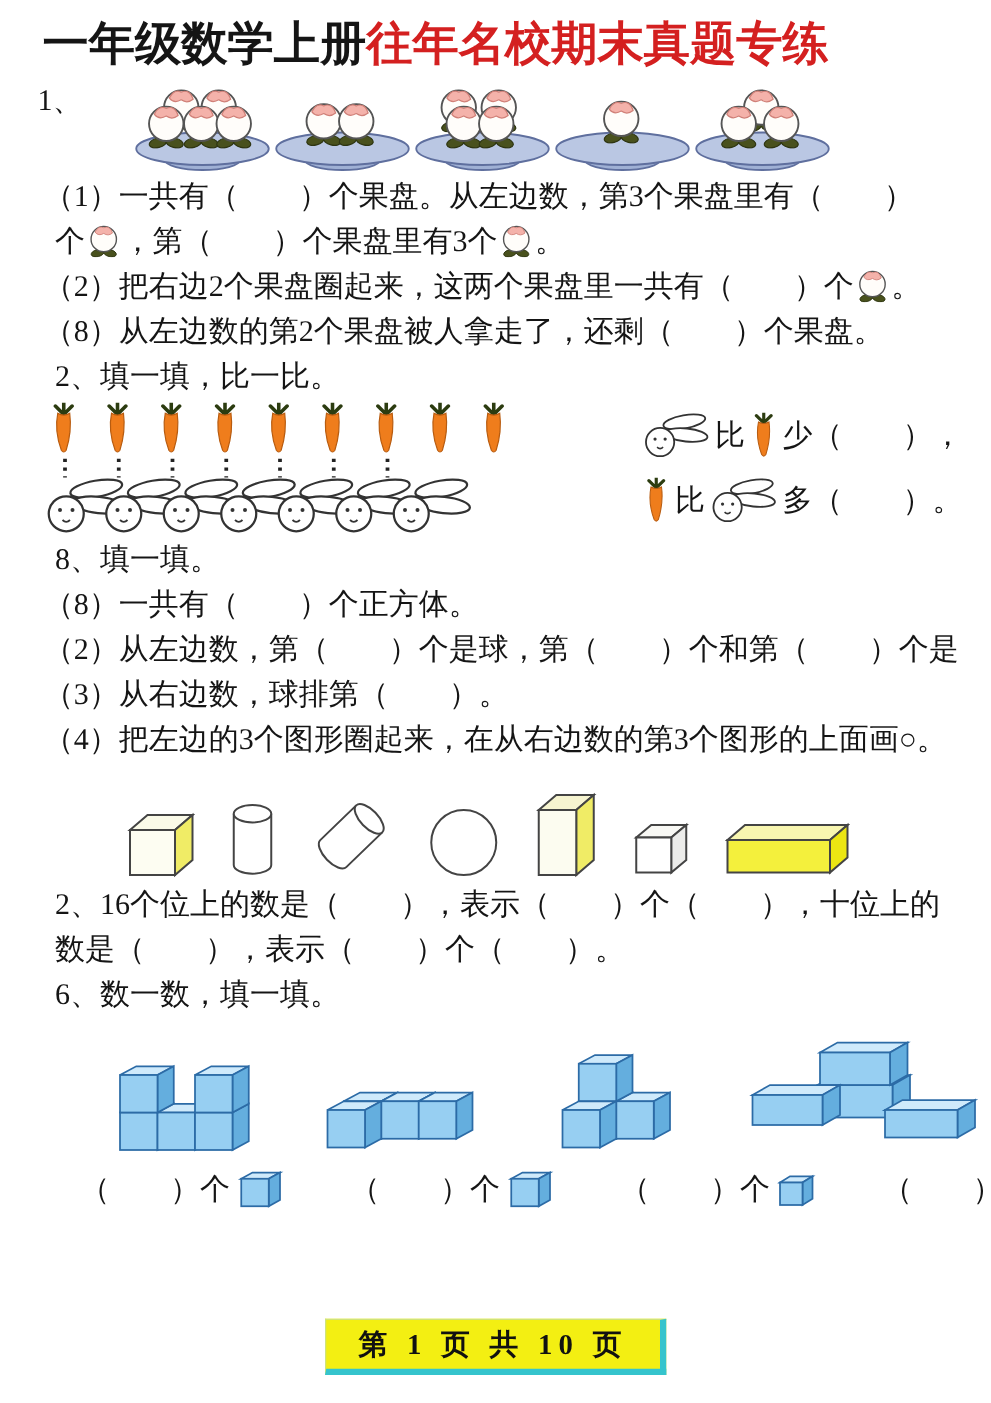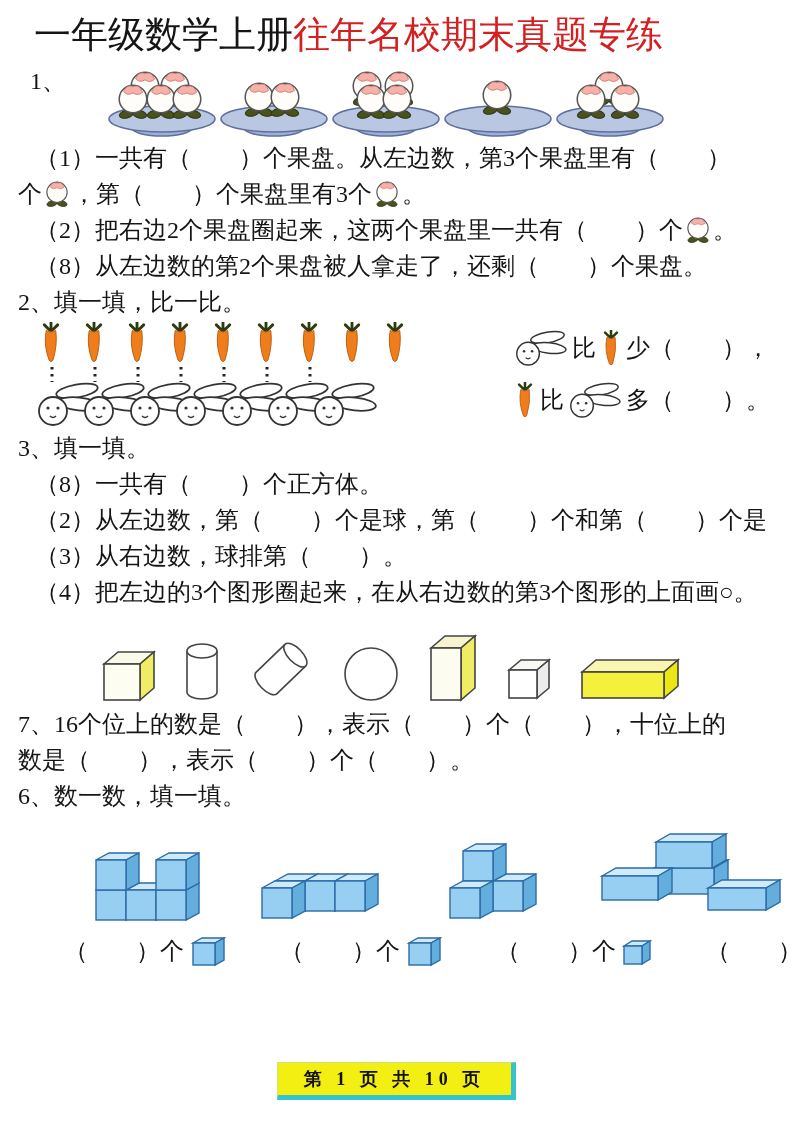--- a/index.html
+++ b/index.html
@@ -1,22 +1,22 @@
 <!DOCTYPE html>
 <html><head>
 <meta charset="utf-8">
 <style>
   html,body{margin:0;padding:0;background:#ffffff;}
   .page{
     position:relative;width:793px;height:1122px;background:#ffffff;overflow:hidden;
     font-family:"Liberation Serif","DejaVu Serif",serif;color:#151515;
   }
-  .title{margin:10px 0 4px 34px;font-size:37px;font-weight:normal;white-space:nowrap;letter-spacing:0;}
+  .title{margin:10px 0 4px 34px;font-size:37px;font-weight:bold;white-space:nowrap;letter-spacing:0;}
   .t-red{color:#d42020;}
-  .line{margin:0;padding-left:18px;font-size:24px;line-height:36px;white-space:nowrap;}
+  .line{margin:0;padding-left:44px;font-size:24px;line-height:36px;white-space:nowrap;}
   .sub{padding-left:35px;}
   .q1-head{display:flex;align-items:flex-start;margin:2px 0 0 30px;}
   .q1-head .qnum{font-size:24px;line-height:34px;}
   .plates{display:flex;margin-left:40px;}
   .plates svg{display:block;}
   .peach-inline{width:30px;height:28px;vertical-align:-5px;}
   .q2-row{display:flex;margin:2px 0 0 36px;}
   .cr-figure{position:relative;width:452px;height:108px;}
   .cmp{margin-left:26px;padding-top:0px;}
   .cmp-line{height:52px;display:flex;align-items:center;font-size:24px;white-space:nowrap;}
@@ -24,21 +24,21 @@
   .rabbit-inline{width:54px;height:42px;}
   .carrot-inline{width:22px;height:37px;}
   .shapes-row{display:flex;align-items:flex-end;gap:28px;margin:8px 0 4px 100px;height:84px;}
   .shapes-row svg{display:block;}
   .stacks-row{display:flex;align-items:flex-end;gap:46px;margin:4px 0 0 88px;height:108px;}
   .answers-row{display:flex;align-items:center;margin:8px 0 0 64px;}
   .answer-item{display:flex;align-items:center;font-size:24px;white-space:nowrap;margin-right:52px;}
   .answer-item svg{margin-left:6px;display:block;}
   .footer{position:absolute;left:0;right:0;bottom:22px;text-align:center;}
   .page-badge{
-    display:inline-block;background:#f3ef12;color:#111;font-weight:bold;font-size:18px;
+    display:inline-block;background:#f3ef12;color:#111;font-weight:bold;font-size:23px;
     padding:4px 26px;letter-spacing:5px;
     border-right:5px solid #35c4cd;border-bottom:5px solid #35c4cd;border-top:1px solid #cfe37a;border-left:1px solid #cfe37a;
   }
 </style>
 </head>
 <body>
 
 <svg width="0" height="0" style="position:absolute" aria-hidden="true">
   <defs>
     <symbol id="sym-peach" viewBox="0 0 40 40">
@@ -161,21 +161,21 @@
           </svg>
         <span>比</span>
         <svg class="rabbit-inline" viewBox="0 0 66 52">
             <use href="#sym-rabbit"></use>
           </svg>
         <span>多（　　）。</span>
       </div>
     </div>
   </div>
 
-  <p class="line">3、填一填。</p>
+  <p class="line">8、填一填。</p>
   <p class="line sub">（8）一共有（　　）个正方体。</p>
   <p class="line sub">（2）从左边数，第（　　）个是球，第（　　）个和第（　　）个是</p>
   <p class="line sub">（3）从右边数，球排第（　　）。</p>
   <p class="line sub">（4）把左边的3个图形圈起来，在从右边数的第3个图形的上面画○。</p>
 
   <div class="shapes-row">
     <svg width="56" height="62">
       <polygon points="4,24 18,12 54,12 40,24" fill="#fafae8" stroke="#444" stroke-width="1.6"></polygon>
       <polygon points="40,24 54,12 54,48 40,60" fill="#f0ec66" stroke="#444" stroke-width="1.6"></polygon>
       <rect x="4" y="24" width="36" height="36" fill="#fdfdf2" stroke="#444" stroke-width="1.6"></rect>
@@ -203,21 +203,21 @@
       <polygon points="31,20 43,10 43,38 31,48" fill="#ececea" stroke="#444" stroke-width="1.6"></polygon>
       <rect x="3" y="20" width="28" height="28" fill="#ffffff" stroke="#444" stroke-width="1.6"></rect>
     </svg>
     <svg width="100" height="56">
       <polygon points="2,26 16,14 98,14 84,26" fill="#f8f6b0" stroke="#444" stroke-width="1.6"></polygon>
       <polygon points="84,26 98,14 98,40 84,52" fill="#ece612" stroke="#444" stroke-width="1.6"></polygon>
       <rect x="2" y="26" width="82" height="26" fill="#f4f03c" stroke="#444" stroke-width="1.6"></rect>
     </svg>
   </div>
 
-  <p class="line">7、16个位上的数是（　　），表示（　　）个（　　），十位上的</p>
+  <p class="line">2、16个位上的数是（　　），表示（　　）个（　　），十位上的</p>
   <p class="line">数是（　　），表示（　　）个（　　）。</p>
 
   <p class="line">6、数一数，填一填。</p>
   <div class="stacks-row" id="stacks">
       <svg width="122" height="96">
         <polygon points="8,60 21,53 51,53 38,60" fill="#cfeafb" stroke="#2c6ba6" stroke-width="1.4"></polygon>
         <polygon points="38,60 51,53 51,83 38,90" fill="#64aede" stroke="#2c6ba6" stroke-width="1.4"></polygon>
         <rect x="8" y="60" width="30" height="30" fill="#97cff2" stroke="#2c6ba6" stroke-width="1.4"></rect>
         <polygon points="38,60 51,53 81,53 68,60" fill="#cfeafb" stroke="#2c6ba6" stroke-width="1.4"></polygon>
         <polygon points="68,60 81,53 81,83 68,90" fill="#64aede" stroke="#2c6ba6" stroke-width="1.4"></polygon>

